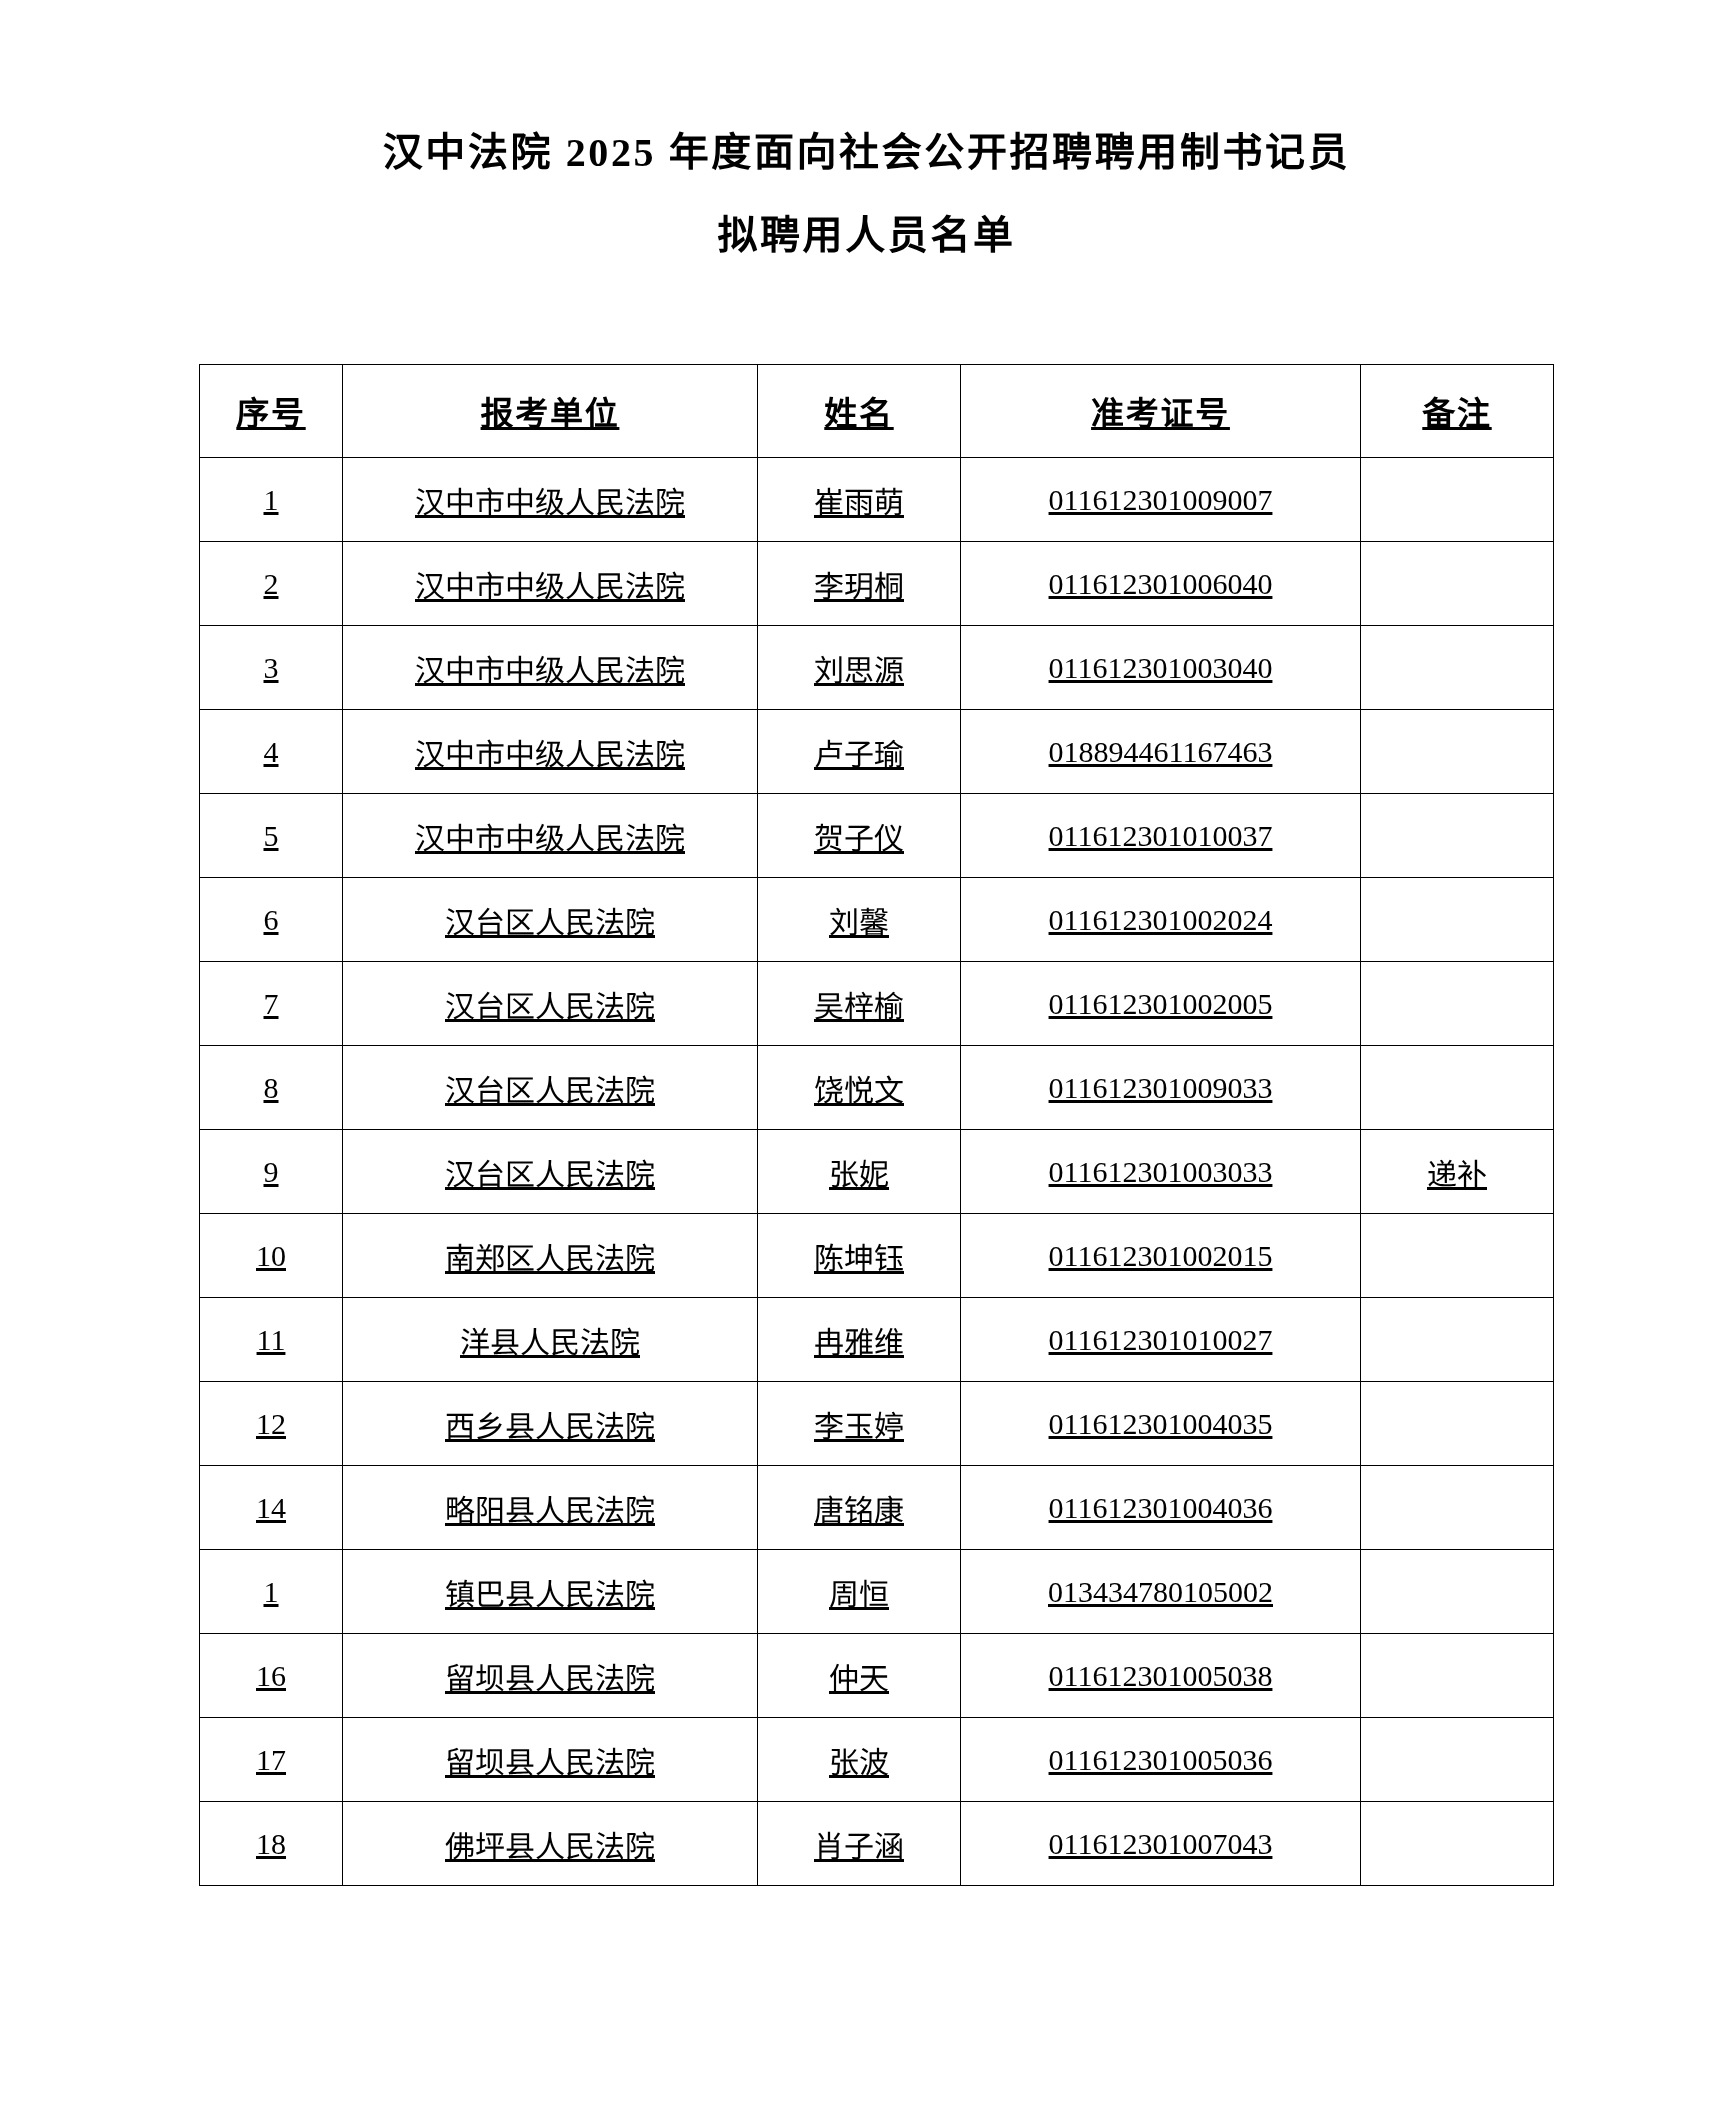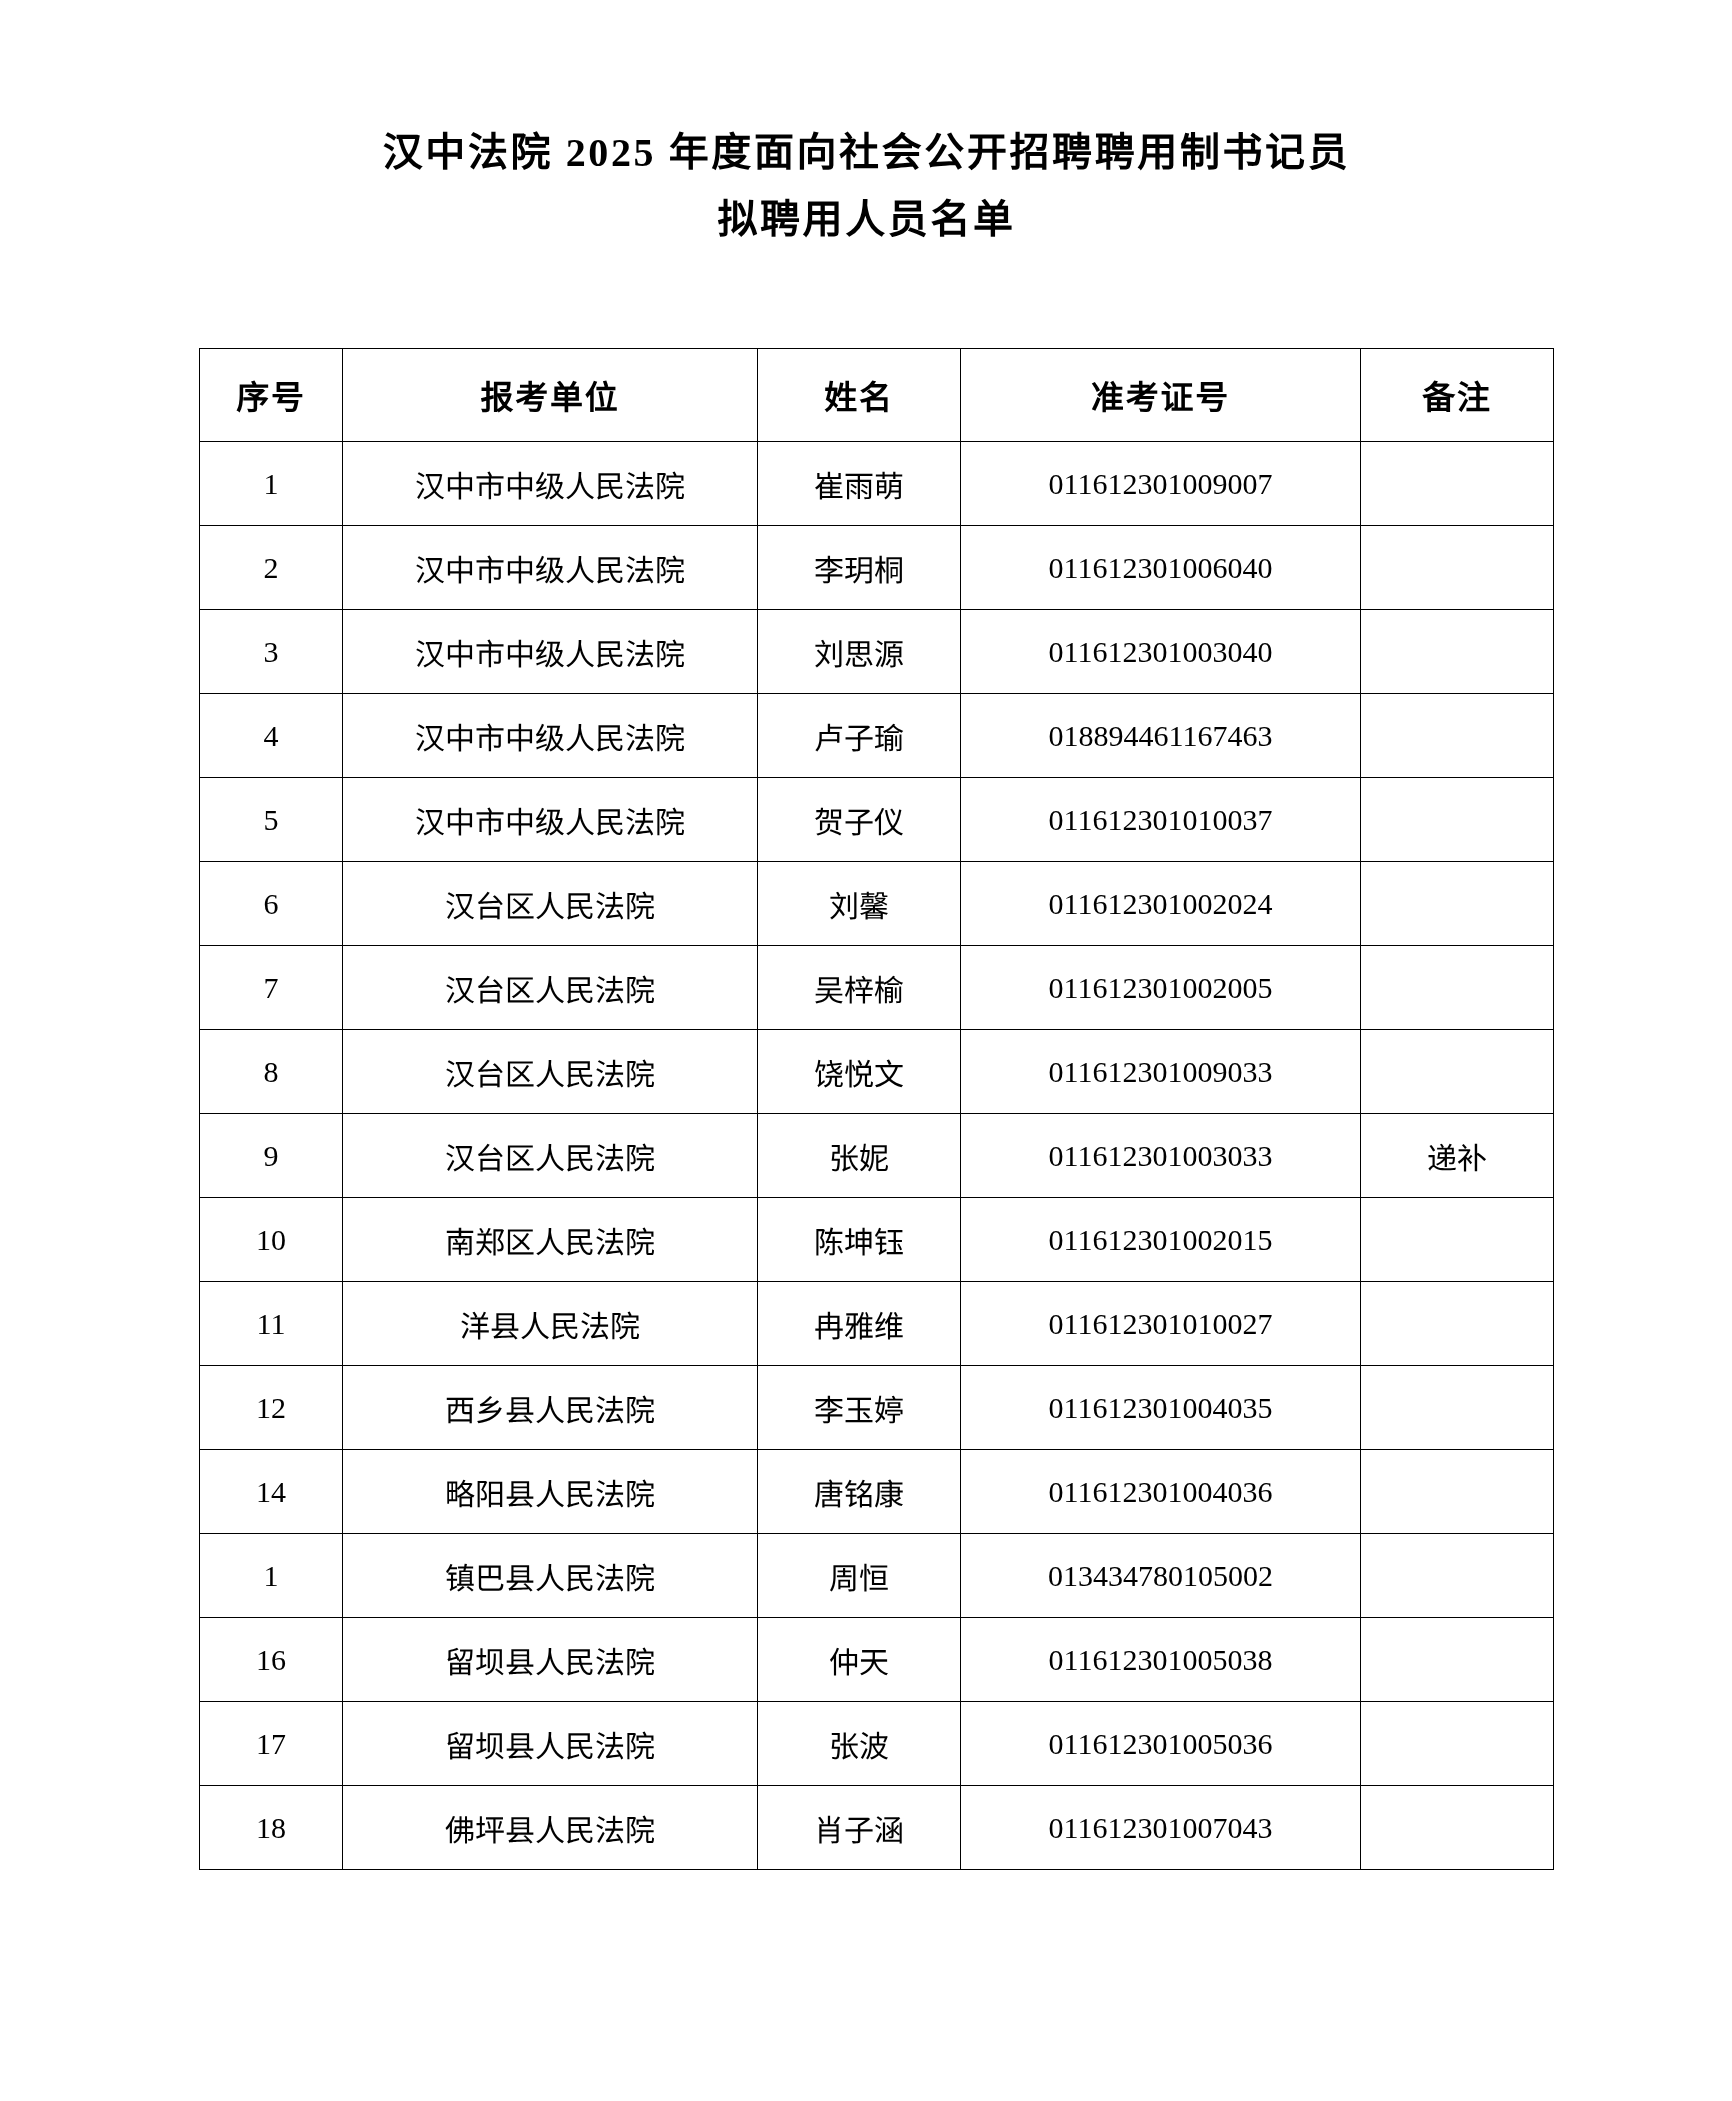--- a/index.html
+++ b/index.html
@@ -18,33 +18,34 @@
   .doc-title-1 {
     margin: 127px 0 0 0;
     height: 52px;
     line-height: 52px;
     text-align: center;
     font-size: 40px;
     font-weight: bold;
     letter-spacing: 2.6px;
   }
   .doc-title-2 {
-    margin: 15px 0 0 0;
+    margin: 31px 0 0 0;
     height: 52px;
     line-height: 52px;
     text-align: center;
     font-size: 40px;
     font-weight: bold;
     letter-spacing: 2.6px;
   }
   table.roster {
     margin: 102px 0 0 199px;
     width: 1354px;
     border-collapse: collapse;
     table-layout: fixed;
+    text-decoration: underline;
   }
   table.roster th,
   table.roster td {
     border: 1.7px solid #000000;
     text-align: center;
     vertical-align: middle;
     padding: 0;
     overflow: hidden;
     white-space: nowrap;
   }

